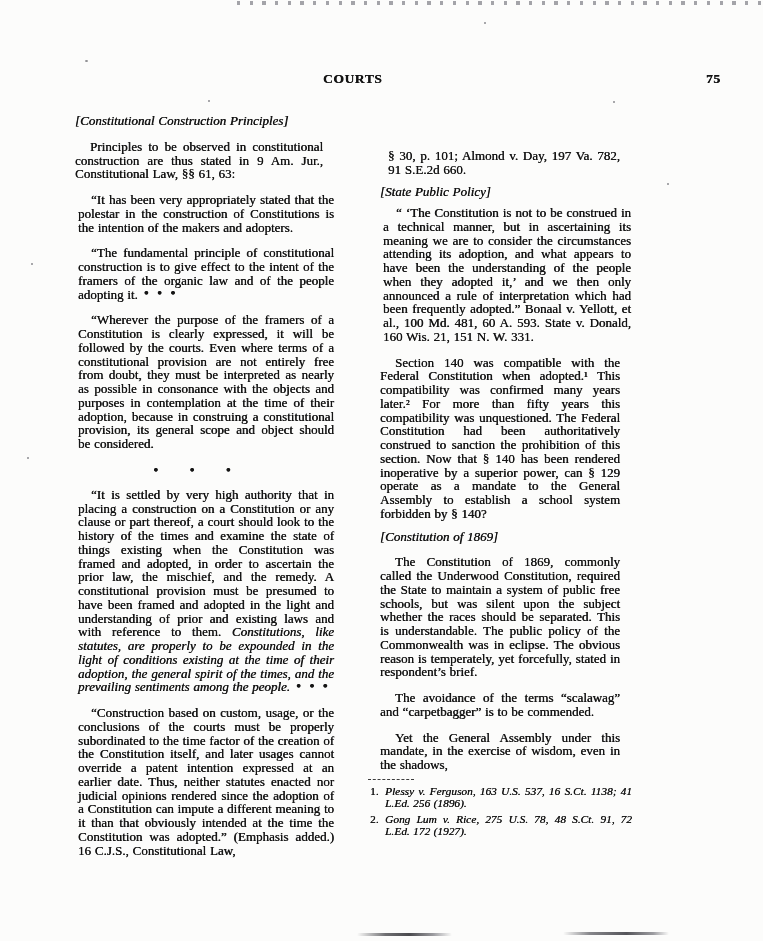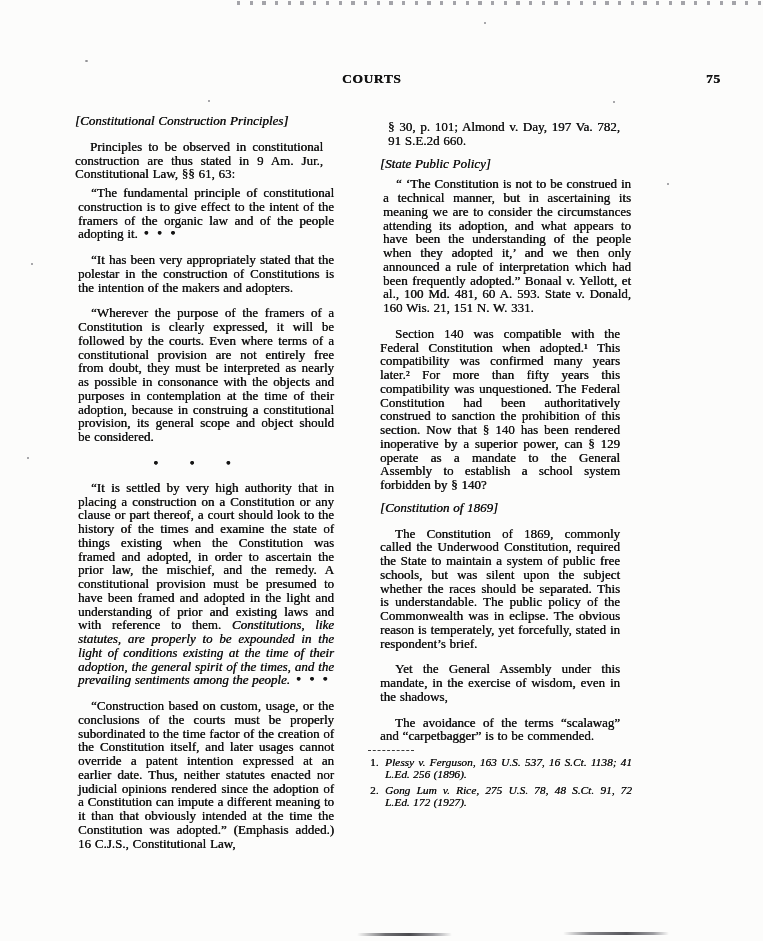--- a/index.html
+++ b/index.html
@@ -23,40 +23,41 @@
       #94949a 0px, #94949a 3.2px, transparent 3.2px, transparent 12.7px);
     opacity: 0.85;
   }
   .running-head {
     position: absolute;
     top: 71px; left: 0; width: 763px; height: 16px;
     font-size: 13.5px;
     letter-spacing: 0.6px;
   }
   .running-title {
-    position: absolute; left: 342px; top: 0;
+    position: absolute; left: 323px; top: 0;
     font-weight: bold;
     text-shadow: 0.3px 0 currentColor;
   }
   .page-num {
     position: absolute; left: 706px; top: 0;
     font-weight: bold;
     text-shadow: 0.3px 0 currentColor;
   }
   .columns {
     position: absolute;
     left: 63px; top: 108px;
     width: 569px;
     display: flex;
     gap: 33px;
     font-size: 13px;
     line-height: 13.75px;
     text-align: justify;
     text-shadow: 0.35px 0 currentColor; 
     word-spacing: 0.5px;
+    align-items: center;
   }
   .col-left  { width: 272px; padding-top: 6px; }
   .col-right { width: 264px; padding-top: 0; }
   .columns p { margin: 12px; }
   .section-heading {
     font-style: italic;
     margin: 9px 0 7px 12px !important;
     text-align: left;
   }
   .col-left .section-heading:first-child { margin-top: 0 !important; }
@@ -138,37 +139,37 @@
   <div class="running-head">
     <span class="running-title">COURTS</span>
     <span class="page-num">75</span>
   </div>
 
   <div class="columns">
 
     <div class="col-left">
       <p class="section-heading">[Constitutional Construction Principles]</p>
       <p class="body-para">Principles to be observed in constitutional construction are thus stated in 9 Am. Jur., Constitutional Law, §§ 61, 63:</p>
+      <p class="quote-block quote-para">“It has been very appropriately stated that the polestar in the construction of Constitutions is the intention of the makers and adopters.</p>
       <p class="quote-block quote-para first"><span>“The fundamental principle of constitutional construction is to give effect to the intent of the framers of the organic law and of the people adopting it.</span><span class="dots-inline"> • • •</span></p>
-      <p class="quote-block quote-para">“It has been very appropriately stated that the polestar in the construction of Constitutions is the intention of the makers and adopters.</p>
       <p class="quote-block quote-para">“Wherever the purpose of the framers of a Constitution is clearly expressed, it will be followed by the courts. Even where terms of a constitutional provision are not entirely free from doubt, they must be interpreted as nearly as possible in consonance with the objects and purposes in contemplation at the time of their adoption, because in construing a constitutional provision, its general scope and object should be considered.</p>
       <p class="dots-center">• • •</p>
       <p class="quote-block quote-para"><span>“It is settled by very high authority that in placing a construction on a Constitution or any clause or part thereof, a court should look to the history of the times and examine the state of things existing when the Constitution was framed and adopted, in order to ascertain the prior law, the mischief, and the remedy. A constitutional provision must be presumed to have been framed and adopted in the light and understanding of prior and existing laws and with reference to them. </span><span class="italic-run">Constitutions, like statutes, are properly to be expounded in the light of conditions existing at the time of their adoption, the general spirit of the times, and the prevailing sentiments among the people.</span><span class="dots-inline"> • • •</span></p>
       <p class="quote-block quote-para">“Construction based on custom, usage, or the conclusions of the courts must be properly subordinated to the time factor of the creation of the Constitution itself, and later usages cannot override a patent intention expressed at an earlier date. Thus, neither statutes enacted nor judicial opinions rendered since the adoption of a Constitution can impute a different meaning to it than that obviously intended at the time the Constitution was adopted.” (Emphasis added.)  16 C.J.S., Constitutional Law,</p>
     </div>
 
     <div class="col-right">
       <p class="continuation">§ 30, p. 101; Almond v. Day, 197 Va. 782, 91 S.E.2d 660.</p>
       <p class="section-heading">[State Public Policy]</p>
       <p class="quote-block quote-para first last-gap">“ ‘The Constitution is not to be construed in a technical manner, but in ascertaining its meaning we are to consider the circumstances attending its adoption, and what appears to have been the understanding of the people when they adopted it,’ and we then only announced a rule of interpretation which had been frequently adopted.” Bonaal v. Yellott, et al., 100 Md. 481, 60 A. 593.  State v. Donald, 160 Wis. 21, 151 N. W. 331.</p>
       <p class="body-para">Section 140 was compatible with the Federal Constitution when adopted.¹ This compatibility was confirmed many years later.² For more than fifty years this compatibility was unquestioned. The Federal Constitution had been authoritatively construed to sanction the prohibition of this section. Now that § 140 has been rendered inoperative by a superior power, can § 129 operate as a mandate to the General Assembly to establish a school system forbidden by § 140?</p>
       <p class="section-heading">[Constitution of 1869]</p>
       <p class="body-para">The Constitution of 1869, commonly called the Underwood Constitution, required the State to maintain a system of public free schools, but was silent upon the subject whether the races should be separated. This is understandable. The public policy of the Commonwealth was in eclipse. The obvious reason is temperately, yet forcefully, stated in respondent’s brief.</p>
+      <p class="body-para para-tight">The avoidance of the terms “scalawag” and “carpetbagger” is to be commended.</p>
       <p class="body-para para-tight">Yet the General Assembly under this mandate, in the exercise of wisdom, even in the shadows,</p>
-      <p class="body-para para-tight">The avoidance of the terms “scalawag” and “carpetbagger” is to be commended.</p>
 
       <div class="footnote-sep"></div>
       <div class="footnotes">
         <div class="footnote">
           <span class="footnote-num">1.</span>
           <span class="footnote-text">Plessy v. Ferguson, 163 U.S. 537, 16 S.Ct. 1138; 41 L.Ed. 256 (1896).</span>
         </div>
         <div class="footnote">
           <span class="footnote-num">2.</span>
           <span class="footnote-text">Gong Lum v. Rice, 275 U.S. 78, 48 S.Ct. 91, 72 L.Ed. 172 (1927).</span>

